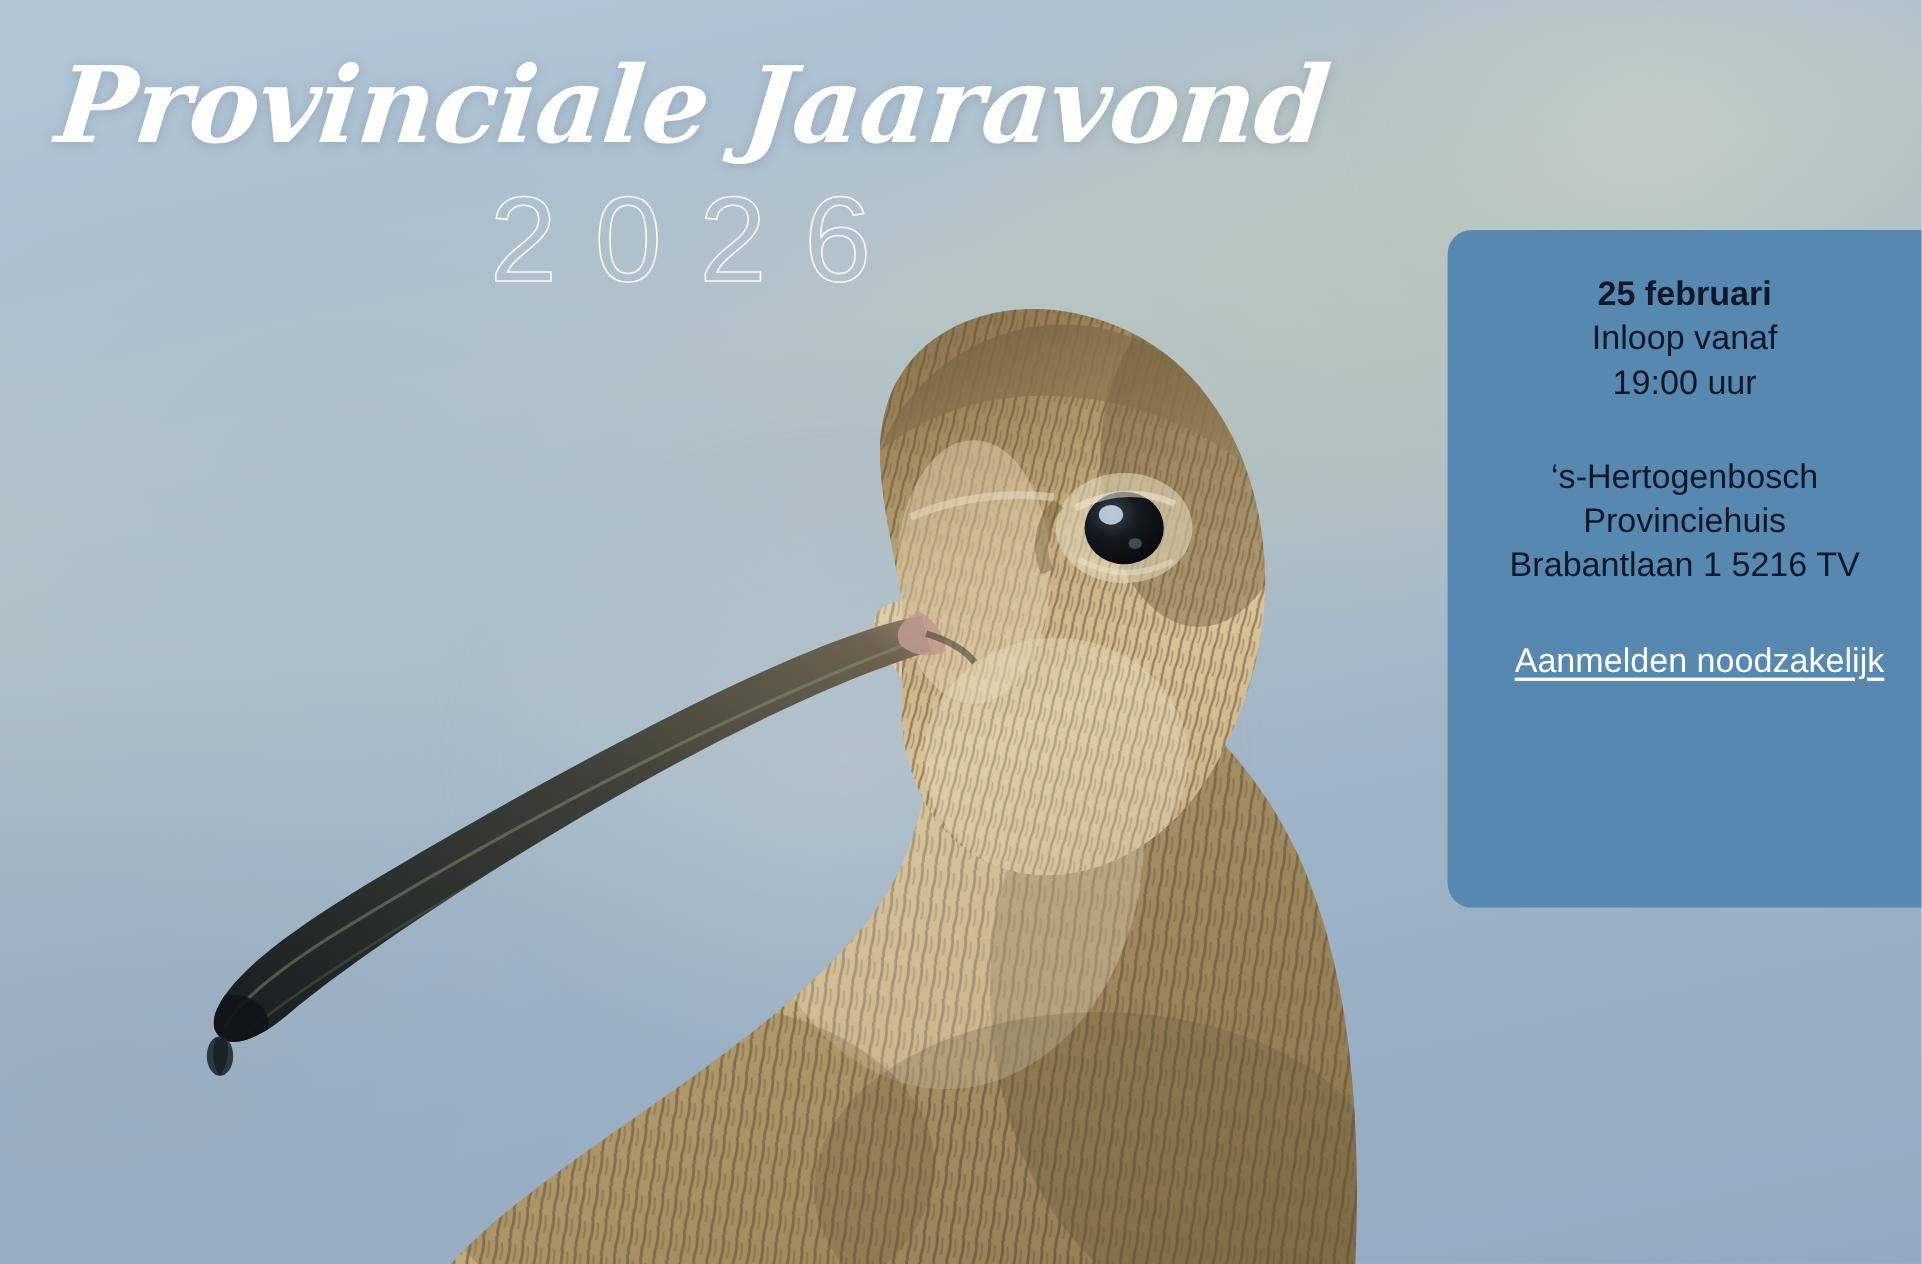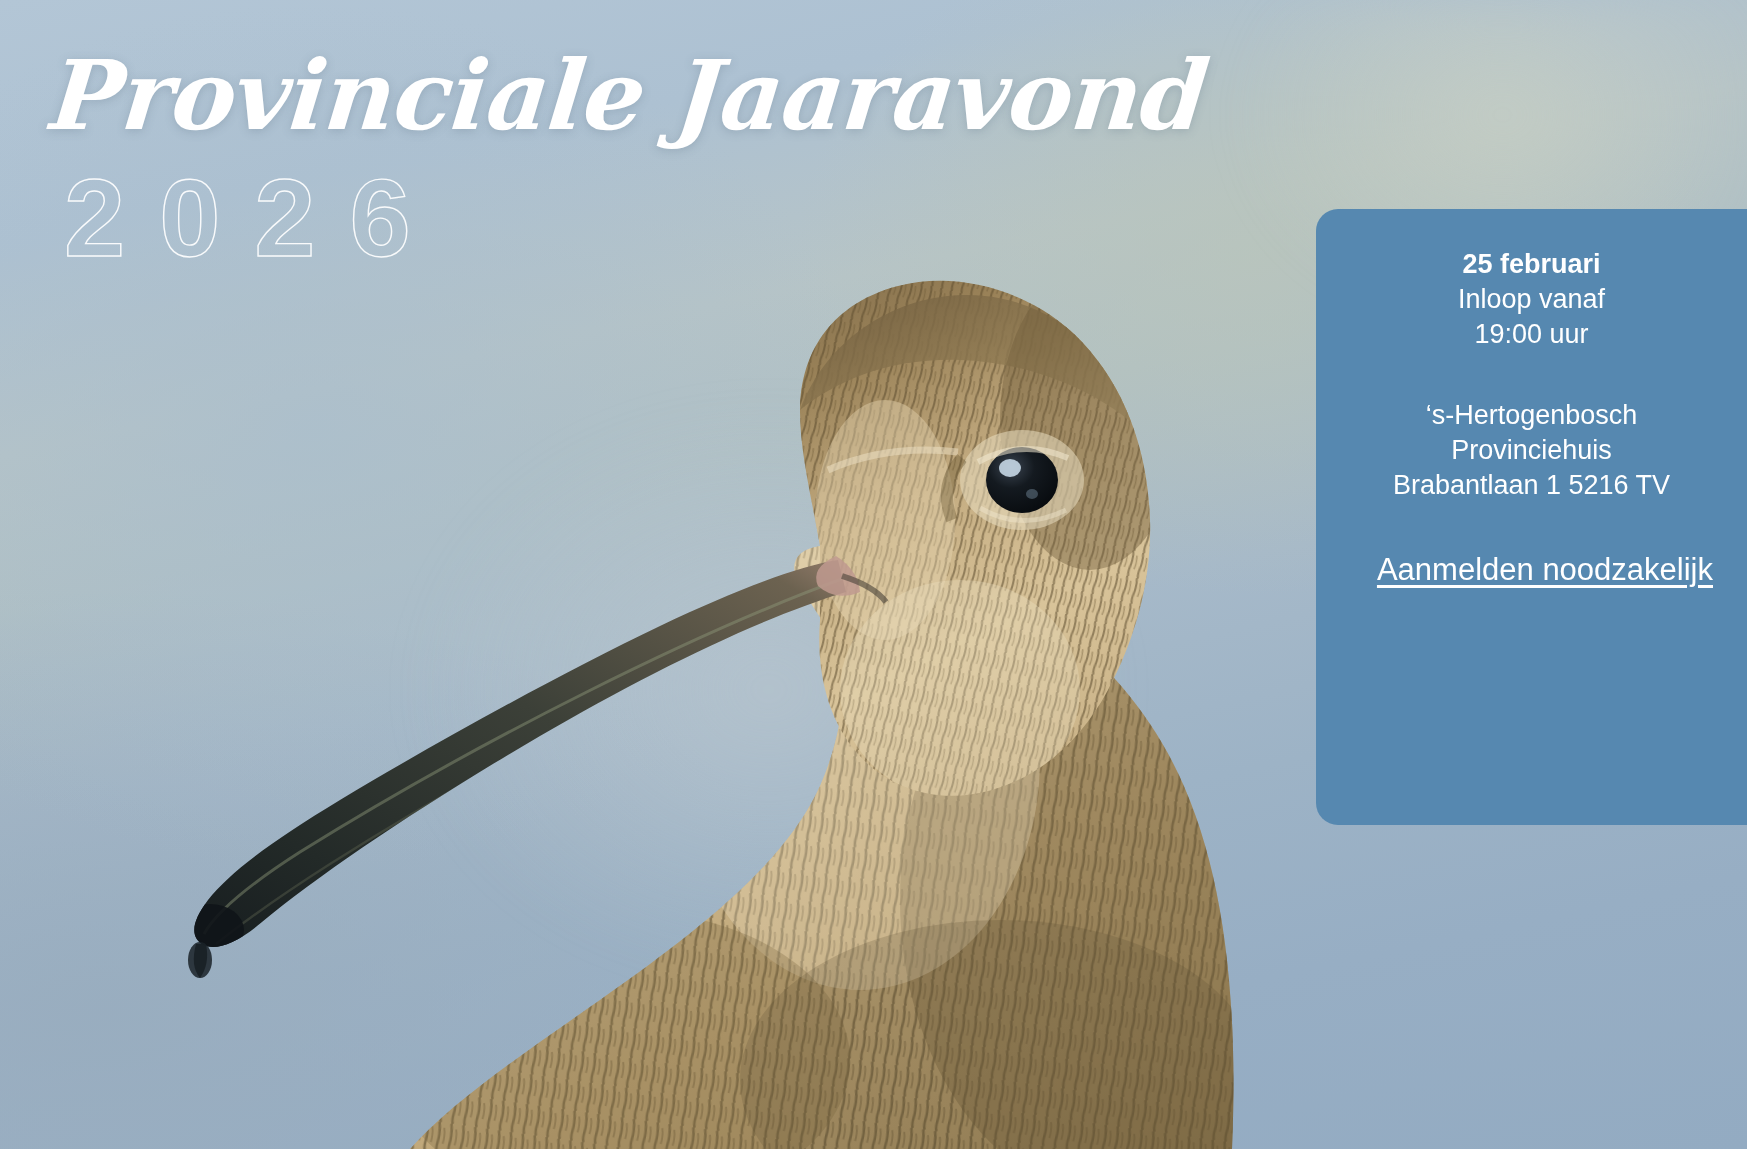--- a/index.html
+++ b/index.html
@@ -74,28 +74,29 @@
     line-height: 1.05;
     color: #ffffff;
     letter-spacing: -1px;
     transform: skewX(-6deg);
     text-shadow: 0 2px 10px rgba(90,110,130,0.28);
     white-space: nowrap;
   }
   .poster-year {
     margin: 16px 0 0 12px;
     font-family: "Liberation Sans", sans-serif;
-    font-weight: 700;
+    font-weight: 400;
     font-size: 110px;
     line-height: 1;
     letter-spacing: 34px;
     color: transparent;
     -webkit-text-stroke: 1.4px rgba(255,255,255,0.92);
     text-stroke: 1.4px rgba(255,255,255,0.92);
     white-space: nowrap;
+    text-align: center;
   }
 
   
   .info-panel {
     position: absolute;
     left: 1316px;
     top: 209px;
     width: 431px;
     min-height: 616px;
     box-sizing: border-box;
@@ -103,24 +104,24 @@
     border-top-left-radius: 22px;
     border-bottom-left-radius: 22px;
     padding: 38px 34px 40px 34px;
     text-align: center;
     color: #ffffff;
     z-index: 8;
   }
   .info-group { margin-bottom: 46px; }
   .info-group:last-of-type { margin-bottom: 0; text-align: right; }
   .info-line {
-    font-size: 27px;
+    font-size: 31px;
     line-height: 1.30;
     font-weight: 400;
-    color: #ffffff;
+    color: #0f172a;
     white-space: nowrap;
   }
   .info-line.bold { font-weight: 700; }
   .info-link {
     display: inline-block;
     font-size: 31px;
     line-height: 1.30;
     color: #ffffff;
     text-decoration: underline;
     text-underline-offset: 5px;

